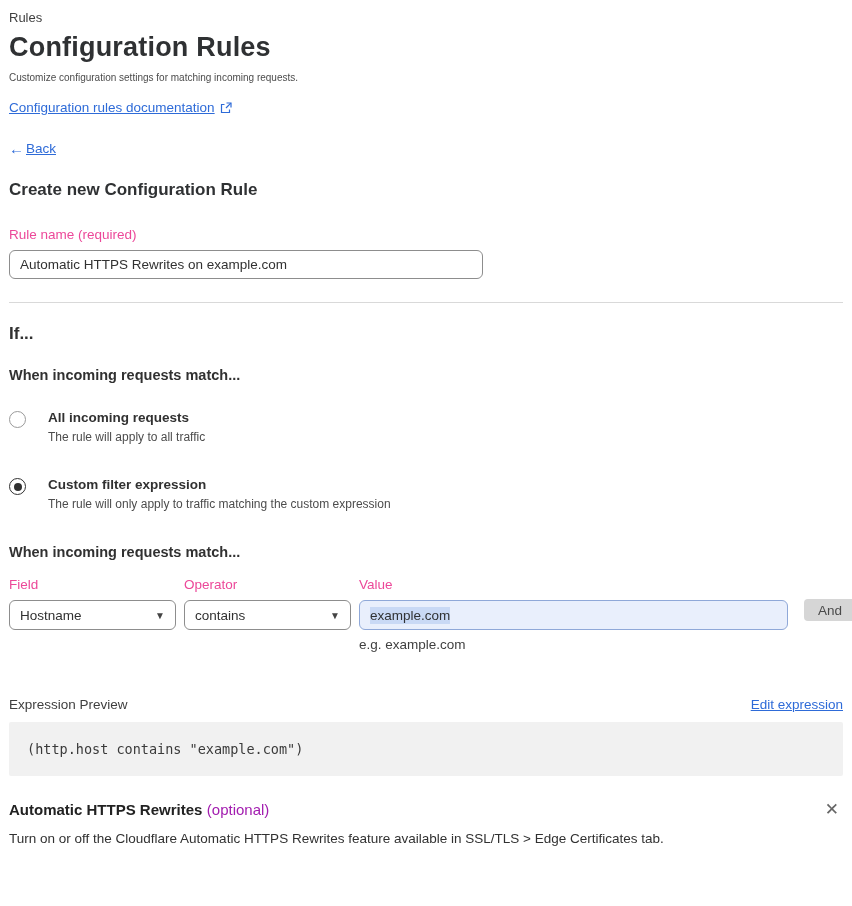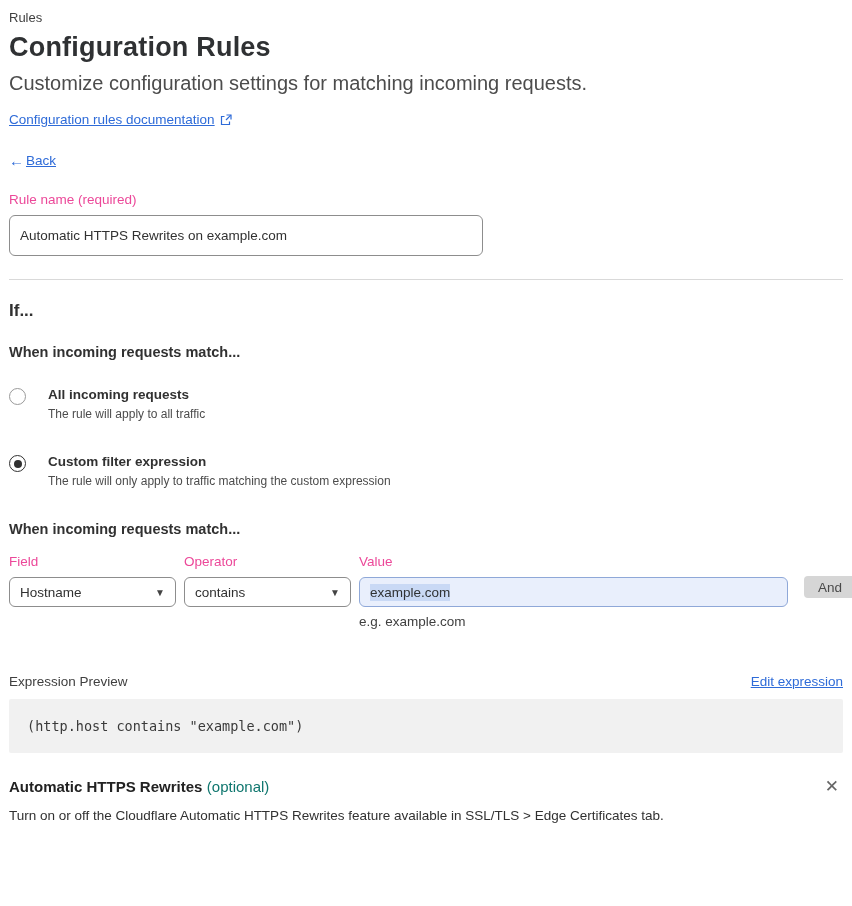--- a/index.html
+++ b/index.html
@@ -8,32 +8,32 @@
     width: 852px;
     min-height: 906px;
     font-family: "Liberation Sans", sans-serif;
     color: #313131;
   }
   .page { padding: 10px 9px 20px 9px; }
 
   
   .eyebrow { font-size: 13px; color: #3f3f3f; margin-bottom: 7px; }
   h1 { font-size: 27px; font-weight: 700; color: #2f3133; letter-spacing: .2px; margin-bottom: 9px; }
-  .subtitle { font-size: 20px; color: #4c4c4c; margin-bottom: 17px; }
+  .subtitle { font-size: 10px; color: #4c4c4c; margin-bottom: 17px; }
   a.link { color: #2e6bd8; text-decoration: underline; font-size: 13.5px; cursor: pointer; }
   .doc-row { display:flex; align-items:center; gap:5px; margin-bottom: 25px; }
   .ext-icon { display:inline-block; line-height:0; }
   .back-row { margin-bottom: 23px; display:flex; align-items:center; }
   .back-arrow { color:#2e6bd8; font-size: 15px; margin-right: 2px; }
 
   
   h2 { font-size: 17px; font-weight: 700; color:#2f3133; margin-bottom: 27px; }
   .field-label { font-size: 13.5px; color:#ec4899; margin-bottom: 8px; }
   .text-input {
-    width: 474px; height: 41px;
+    width: 474px; height: 29px;
     border: 1px solid #8d8d8d; border-radius: 6px;
     padding: 0 10px; font-size: 13.5px; color:#313131;
     font-family: "Liberation Sans", sans-serif;
     background:#fff;
   }
   .help-text { font-size: 13.5px; color:#3f3f3f; margin-top: 7px; }
 
   .divider { border: none; border-top: 1px solid #d9d9d9; margin-top: 23px; }
 
   
@@ -86,21 +86,21 @@
   .code-box {
     margin-top: 10px; background:#f1f1f1; border-radius: 2px;
     padding: 18px 18px; width: 100%;
   }
   .code-box code { font-family: "DejaVu Sans Mono", monospace; font-size: 13.5px; color:#3a3a3a; }
 
   
   .then-title { font-size: 14.5px; font-weight: 700; margin-top: 21px; }
   .setting-head { display:flex; justify-content:space-between; align-items:center; margin-top: 23px; }
   .setting-name { font-size: 15px; font-weight: 700; color:#222; }
-  .setting-optional { font-weight: 400; color:#0f766e; }
+  .setting-optional { font-weight: 400; color:#a21caf; }
   .close-x { font-size: 17px; color:#666; cursor:pointer; line-height:1; padding: 2px 4px; }
   .setting-desc { font-size: 13.5px; color:#313131; margin-top: 11px; }
 </style>
 </head>
 <body>
 
 <div class="page">
 
   
   <div class="eyebrow">Rules</div>
@@ -117,20 +117,21 @@
       </svg>
     </span>
   </div>
 
   <div class="back-row">
     <span class="back-arrow">←</span>
     <a class="link">Back</a>
   </div>
 
   
+  <h2>Create new Configuration Rule</h2>
 
   <div class="field-label">Rule name (required)</div>
   <input class="text-input" type="text" value="Automatic HTTPS Rewrites on example.com" style="">
 
   <hr class="divider">
 
   
   <div class="if-title">If...</div>
   <div class="match-title">When incoming requests match...</div>
 

